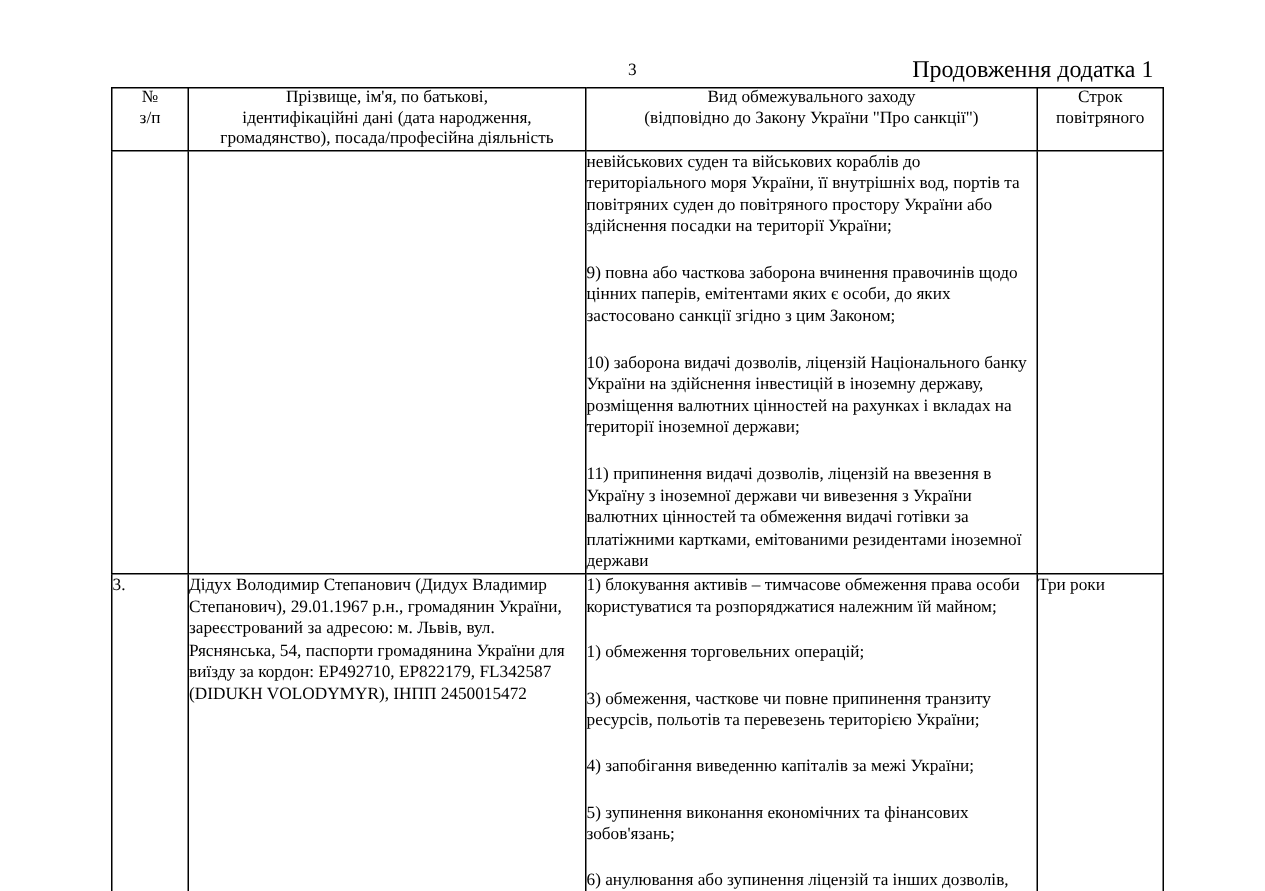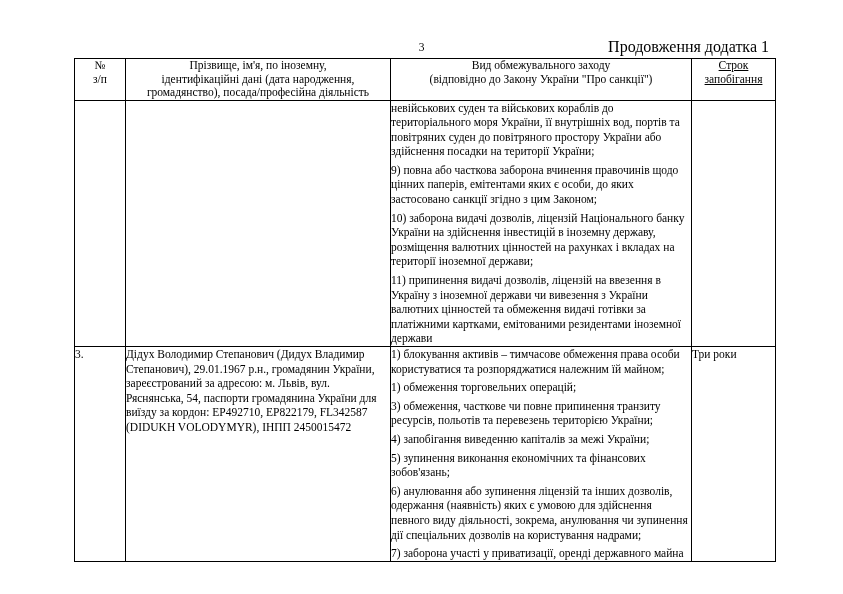--- a/index.html
+++ b/index.html
@@ -62,21 +62,21 @@
     text-align: center;
     font-weight: normal;
     font-size: 11.5px;
     line-height: 13.5px;
     padding: 4px 3px 5px 3px;
     vertical-align: middle;
   }
   .col-num { width: 50px; }
   .col-person { width: 264px; }
   .col-measure { width: 300px; }
-  .col-term { width: 83px; text-decoration: underline; }
+  .col-term { width: 83px; }
 
   tbody td {
     font-size: 11.5px;
     line-height: 14.6px;
   }
   td.cell-num {
     text-align: left;
     padding: 4px 0 0 8px;
   }
   td.cell-person {
@@ -86,52 +86,52 @@
   td.cell-measure {
     padding: 4px 5px 4px 5px;
     text-align: left;
   }
   td.cell-term {
     padding: 4px 4px 4px 6px;
     text-align: left;
     margin-top: 29px;
   }
   .para { margin: 0 0 0 0; }
-  .para + .para { margin-top: 4px; }
+  .para + .para { margin-top: 16px; }
   .hdr-sub { display: block; }
 </style>
 </head>
 <body>
 
 <div class="page">
 
   <div class="header-row">
     <div class="page-number">3</div>
     <div class="continuation">Продовження додатка 1</div>
   </div>
 
   <table class="doc">
     <thead>
       <tr>
         <th class="col-num">
           <span class="hdr-sub">№</span>
           <span class="hdr-sub">з/п</span>
         </th>
         <th class="col-person">
-          <span class="hdr-sub">Прізвище, ім'я, по іноземну,</span>
+          <span class="hdr-sub">Прізвище, ім'я, по батькові,</span>
           <span class="hdr-sub">ідентифікаційні дані (дата народження,</span>
           <span class="hdr-sub">громадянство), посада/професійна діяльність</span>
         </th>
         <th class="col-measure">
           <span class="hdr-sub">Вид обмежувального заходу</span>
           <span class="hdr-sub">(відповідно до Закону України "Про санкції")</span>
         </th>
         <th class="col-term">
           <span class="hdr-sub">Строк</span>
-          <span class="hdr-sub">запобігання</span>
+          <span class="hdr-sub">повітряного</span>
         </th>
       </tr>
     </thead>
     <tbody>
 
       <tr>
         <td class="cell-num"></td>
         <td class="cell-person"></td>
         <td class="cell-measure">
           <p class="para">невійськових суден та військових кораблів до територіального моря України, її внутрішніх вод, портів та повітряних суден до повітряного простору України або здійснення посадки на території України;</p>

